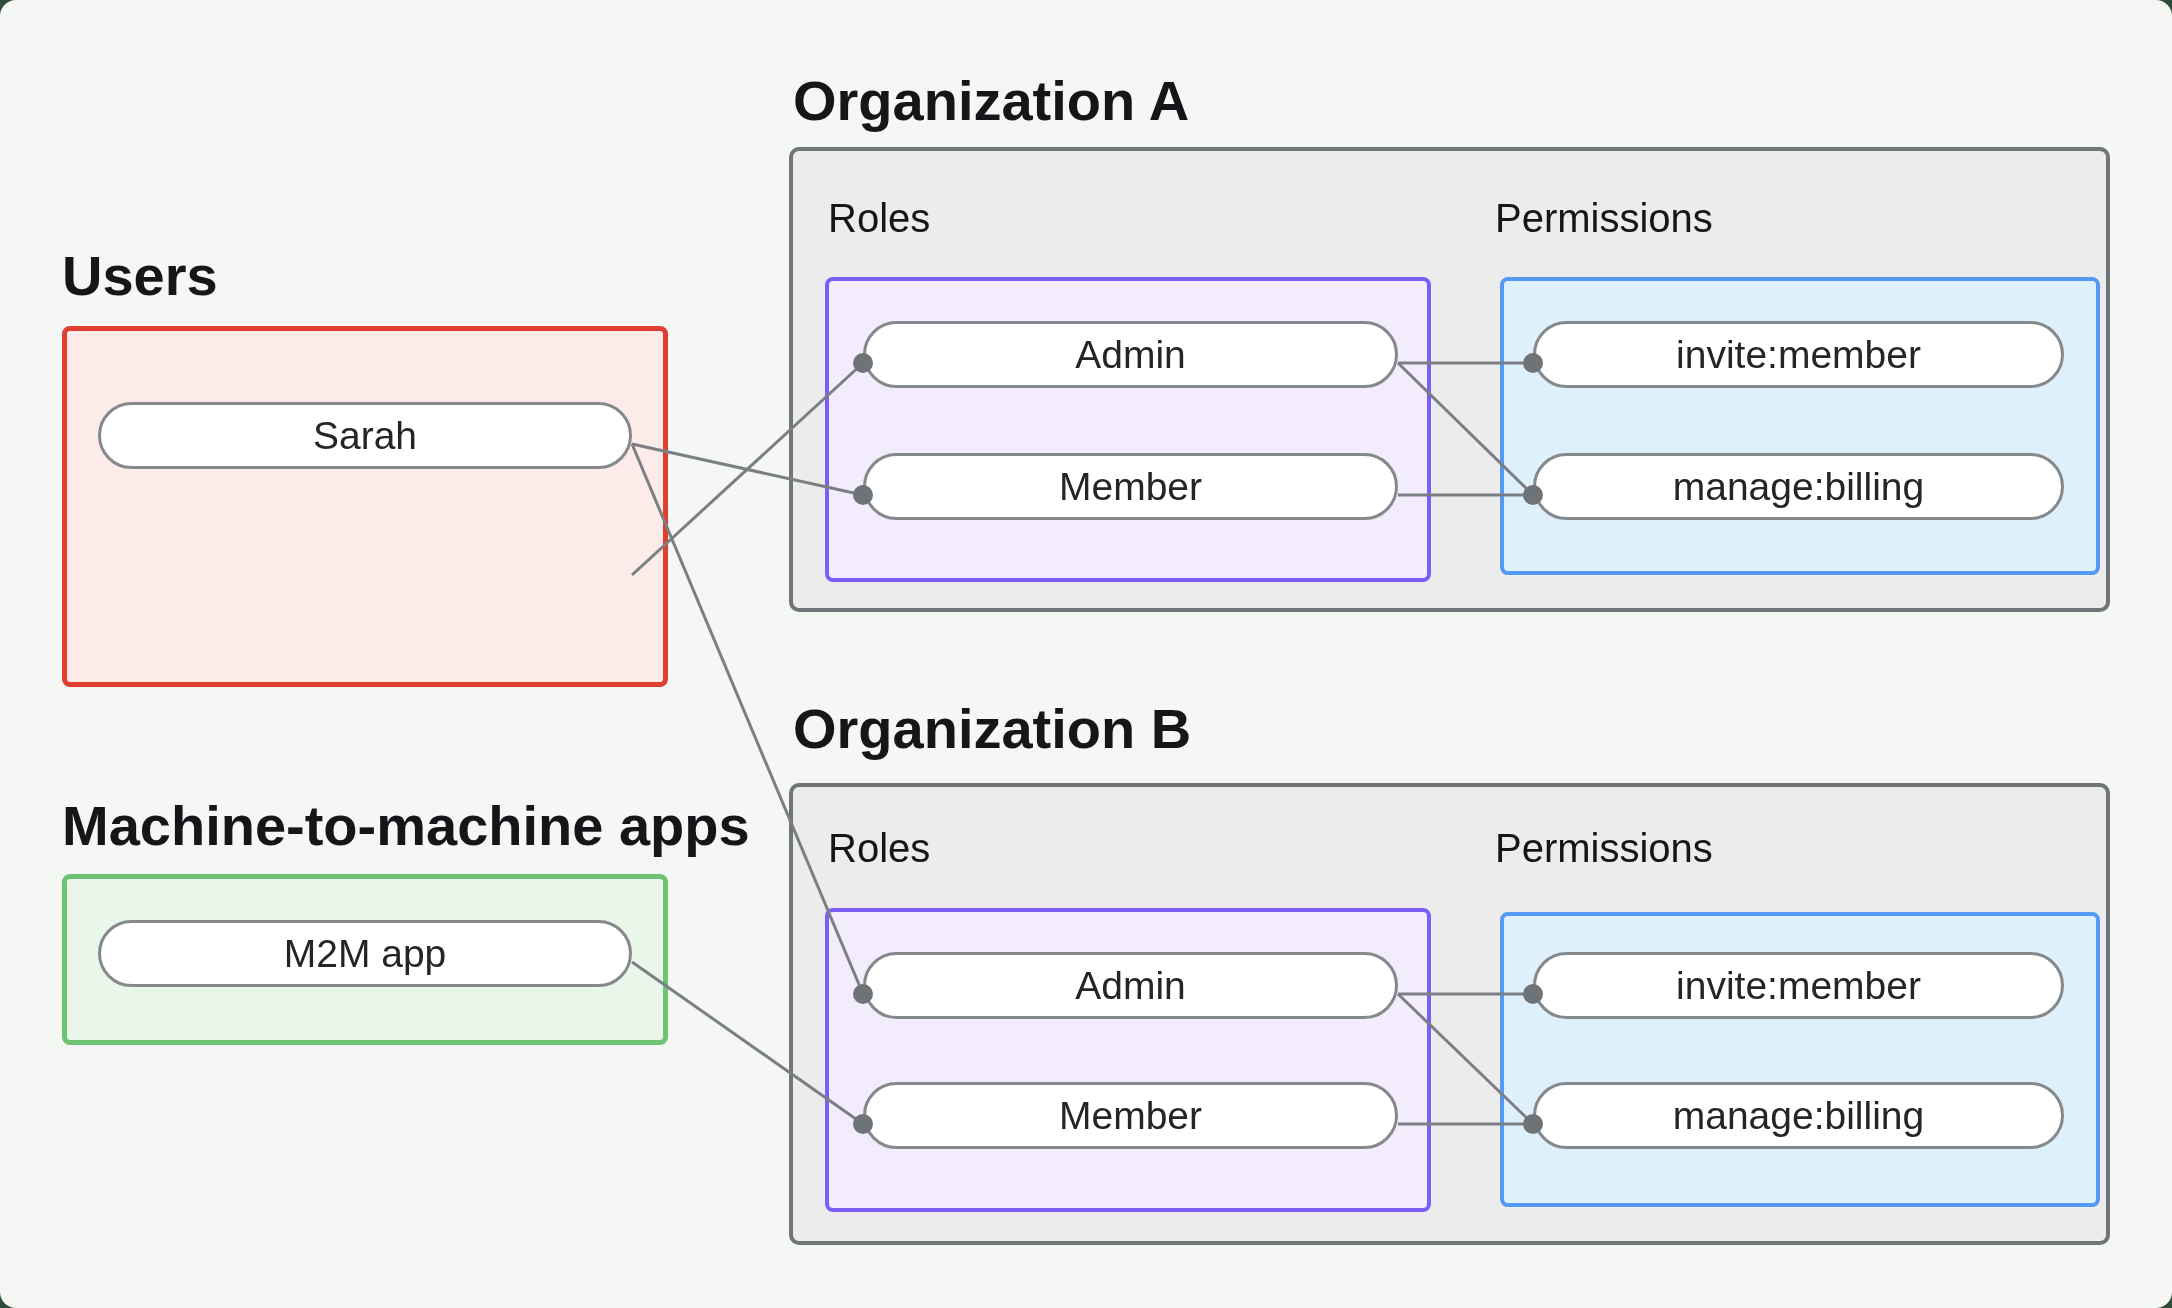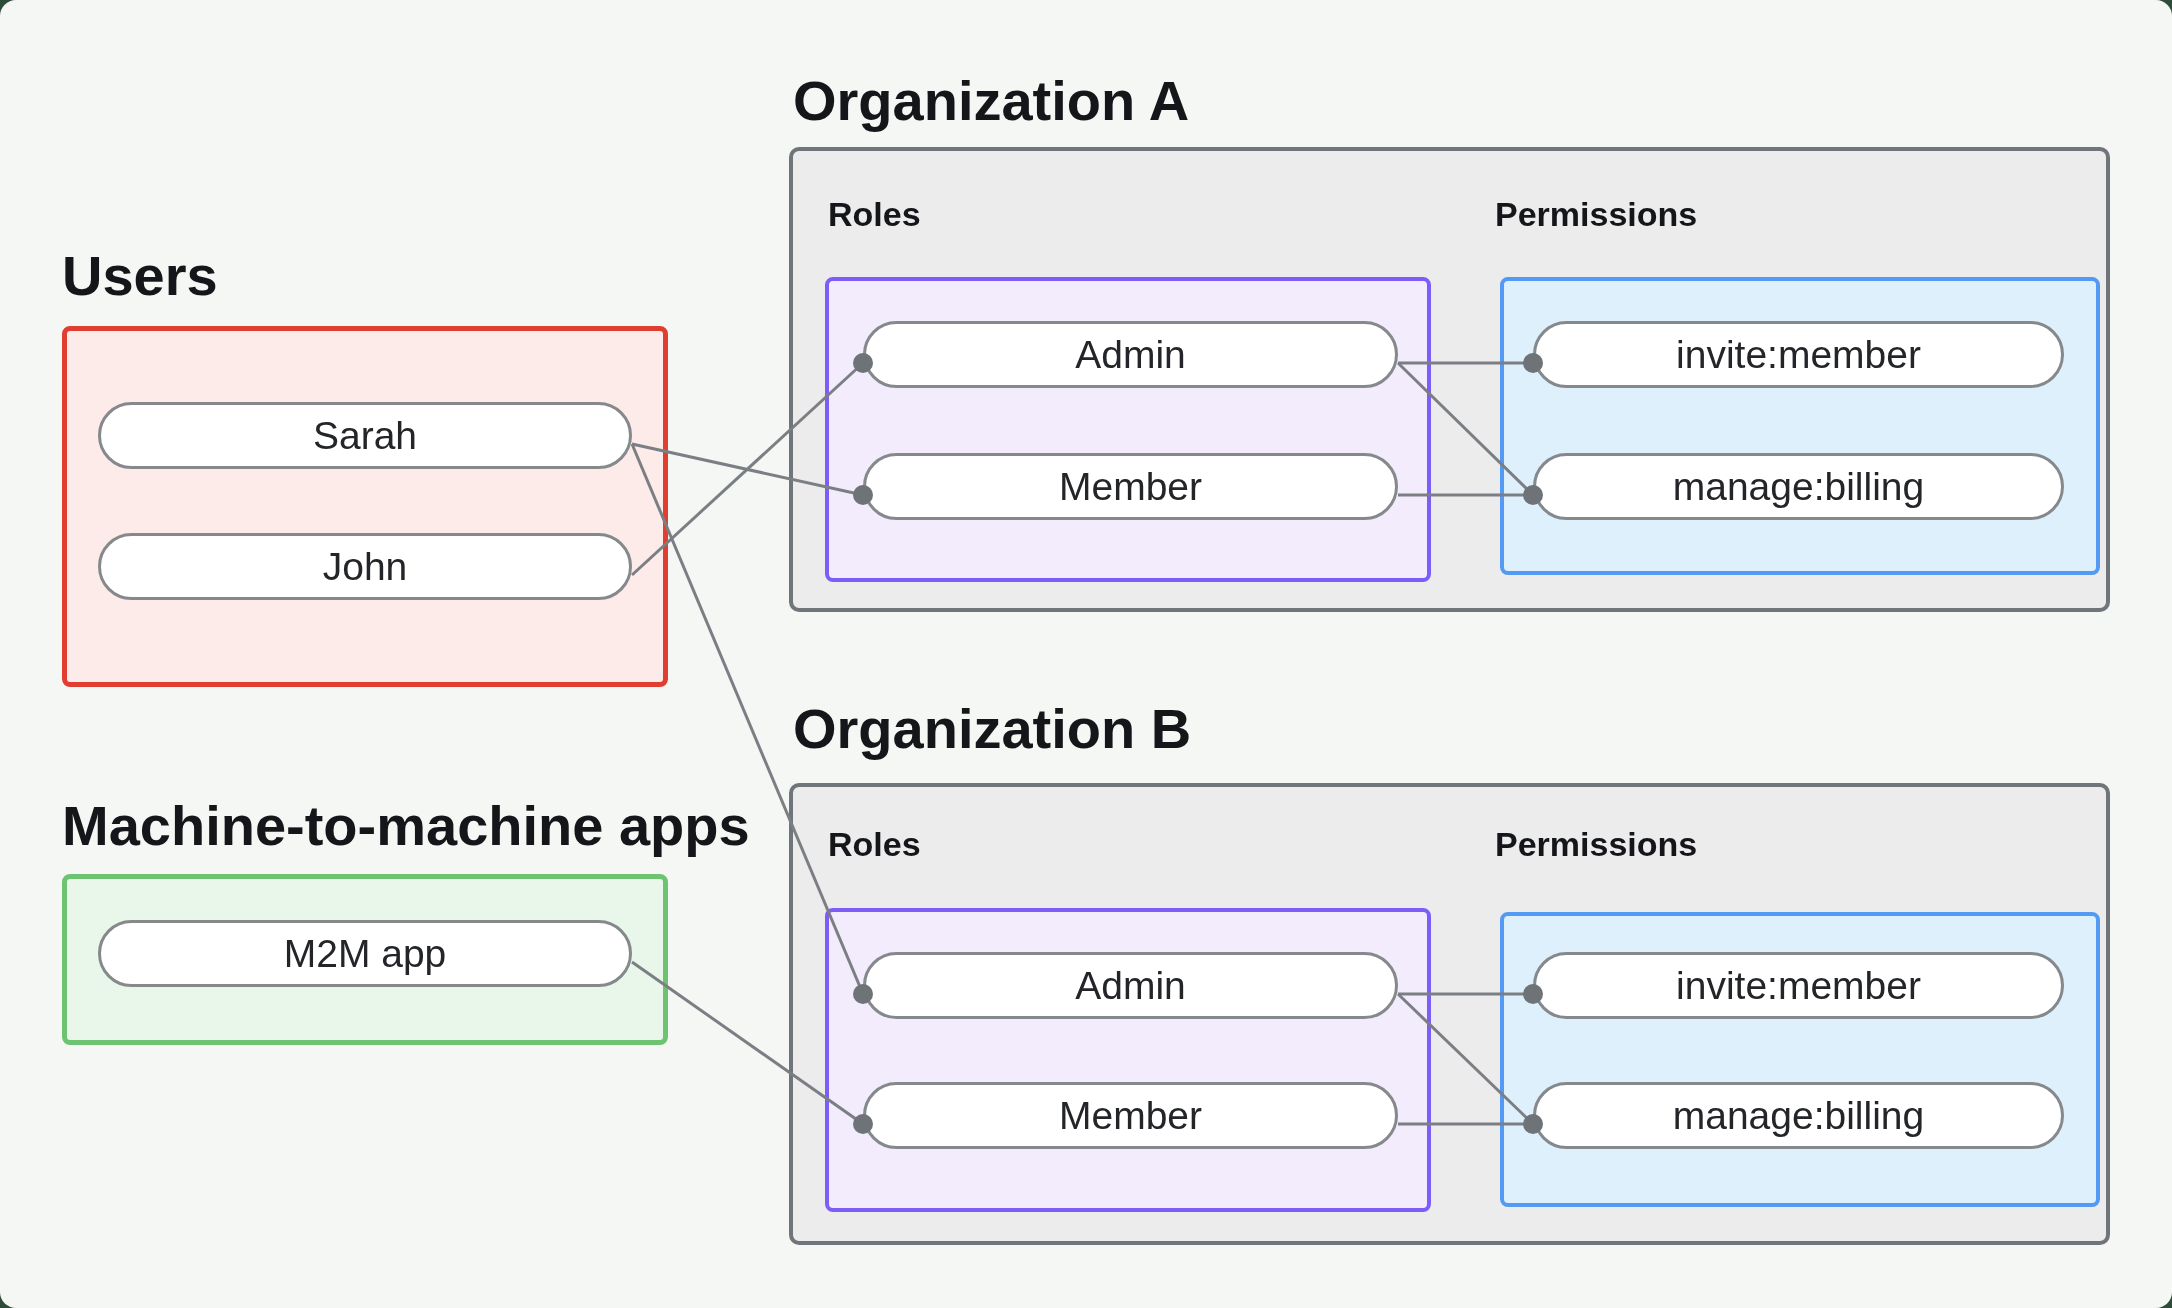--- a/index.html
+++ b/index.html
@@ -15,21 +15,21 @@
   .canvas{
     position:relative; width:2172px; height:1308px;
     background:var(--bg); border-radius:16px; overflow:hidden;
     font-family:"Liberation Sans", sans-serif; color:var(--text);
   }
   .sec-label{
     position:absolute; font-size:56px; font-weight:600; color:var(--title);
     line-height:1.05; white-space:nowrap;
   }
   .inner-label{
-    position:absolute; font-size:34px; font-weight:700; color:var(--title);
+    position:absolute; font-size:40px; font-weight:400; color:var(--title);
     line-height:1.05; white-space:nowrap;
   }
   .gbox{position:absolute; box-sizing:border-box; border-radius:8px;}
   .users-box{left:62px; top:326px; width:606px; height:361px;
     background:var(--red-fill); border:5px solid var(--red);}
   .m2m-box{left:62px; top:874px; width:606px; height:171px;
     background:var(--green-fill); border:5px solid var(--green);}
   .org-box{left:789px; width:1321px; background:var(--org-fill);
     border:4px solid var(--org-border); border-radius:10px;}
   .org-a{top:147px; height:465px;}
@@ -51,21 +51,20 @@
     pointer-events:none; z-index:5;}
 </style>
 </head>
 <body>
 
 <div class="canvas">
 
   <div class="sec-label" style="left:62px; top:247px;">Users</div>
   <div class="gbox users-box"></div>
   <div class="pill user-pill" style="top:402px;">Sarah</div>
-  <div class="pill user-pill" style="top:533px;">John</div>
 
   <div class="sec-label" style="left:62px; top:797px;">Machine-to-machine apps</div>
   <div class="gbox m2m-box"></div>
   <div class="pill user-pill" style="top:920px;text-align:right;">M2M app</div>
 
   <div class="sec-label" style="left:793px; top:72px;">Organization A</div>
   <div class="gbox org-box org-a"></div>
   <div class="inner-label" style="left:828px; top:197px;">Roles</div>
   <div class="inner-label" style="left:1495px; top:197px;">Permissions</div>
   <div class="roles-box" style="left:825px; top:277px; height:305px;"></div>

